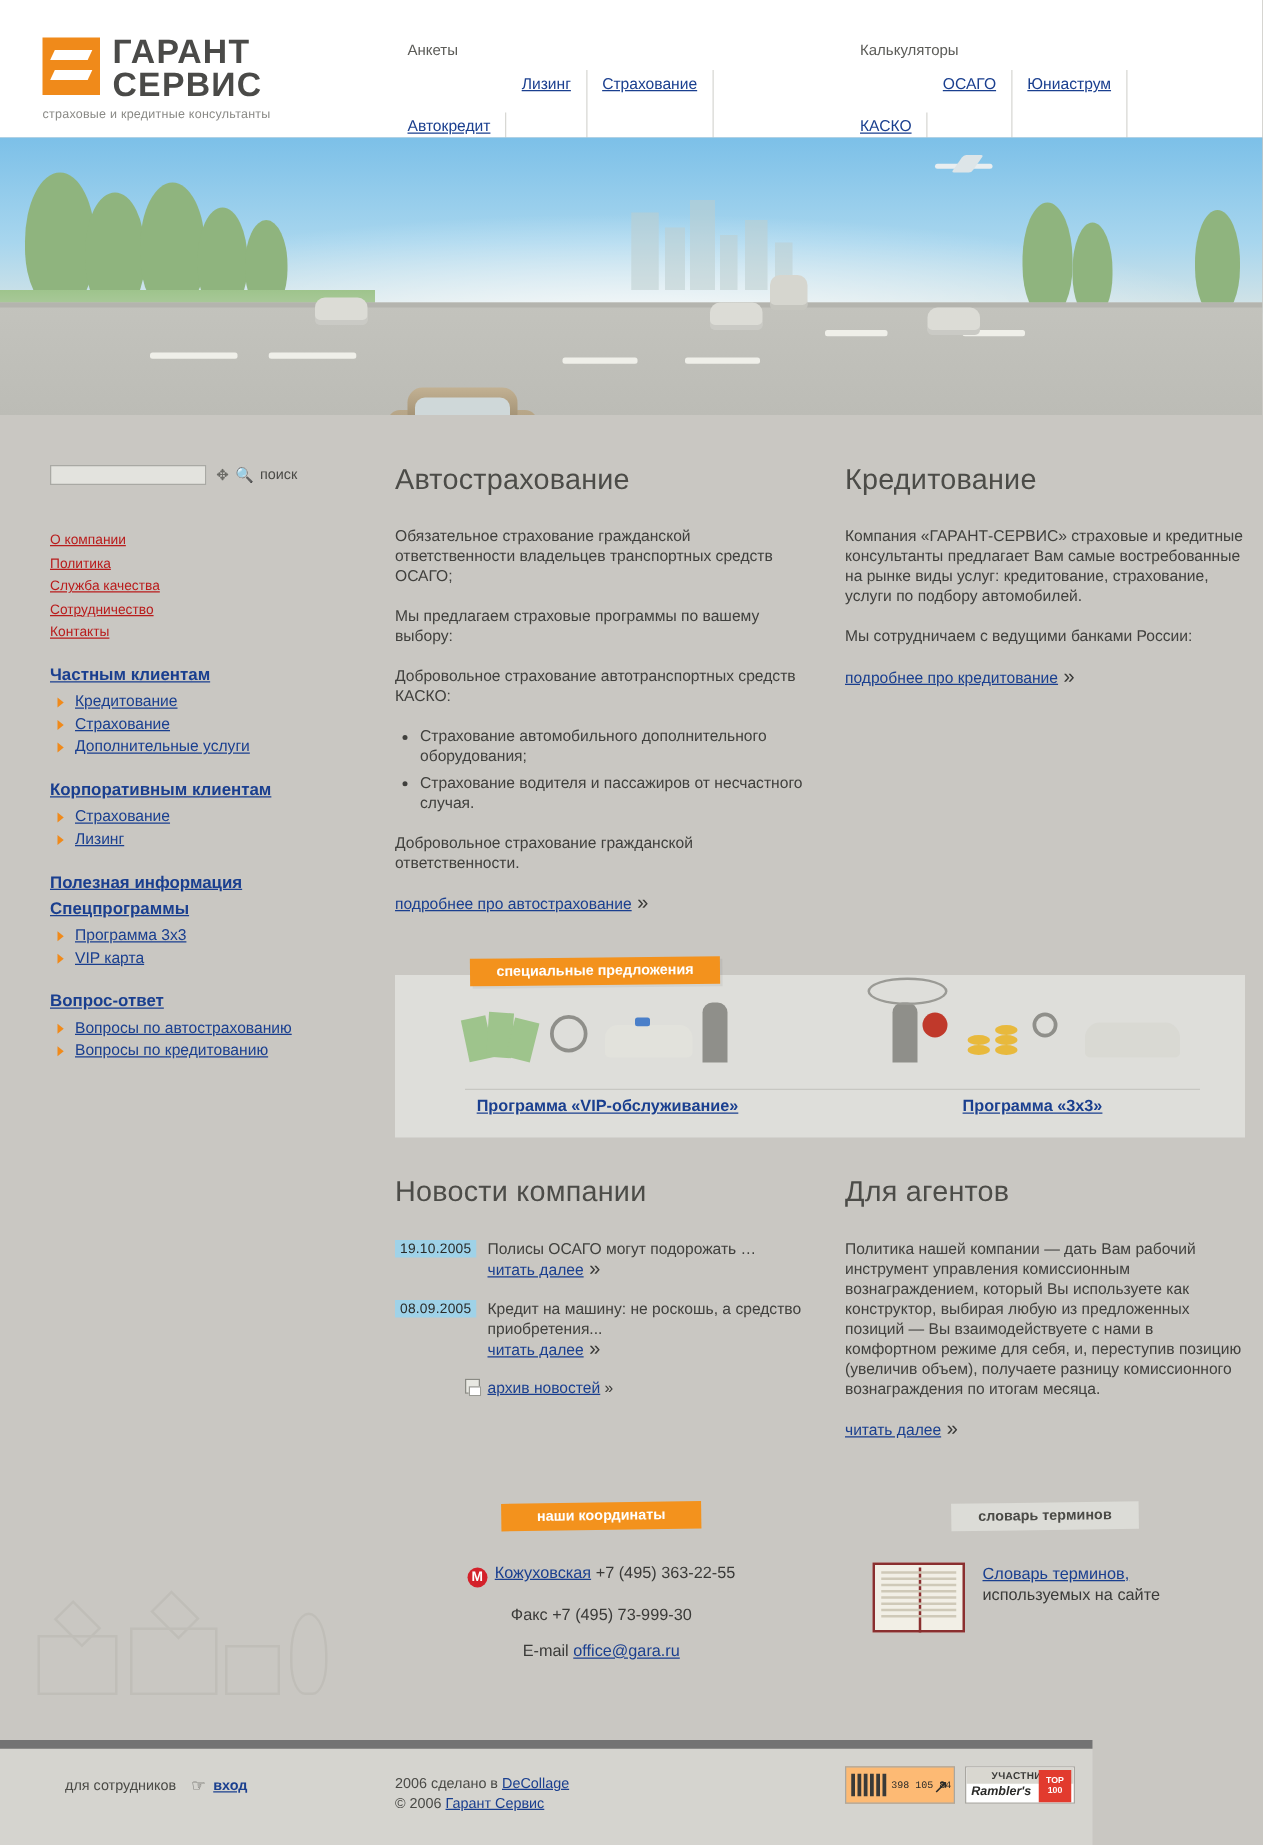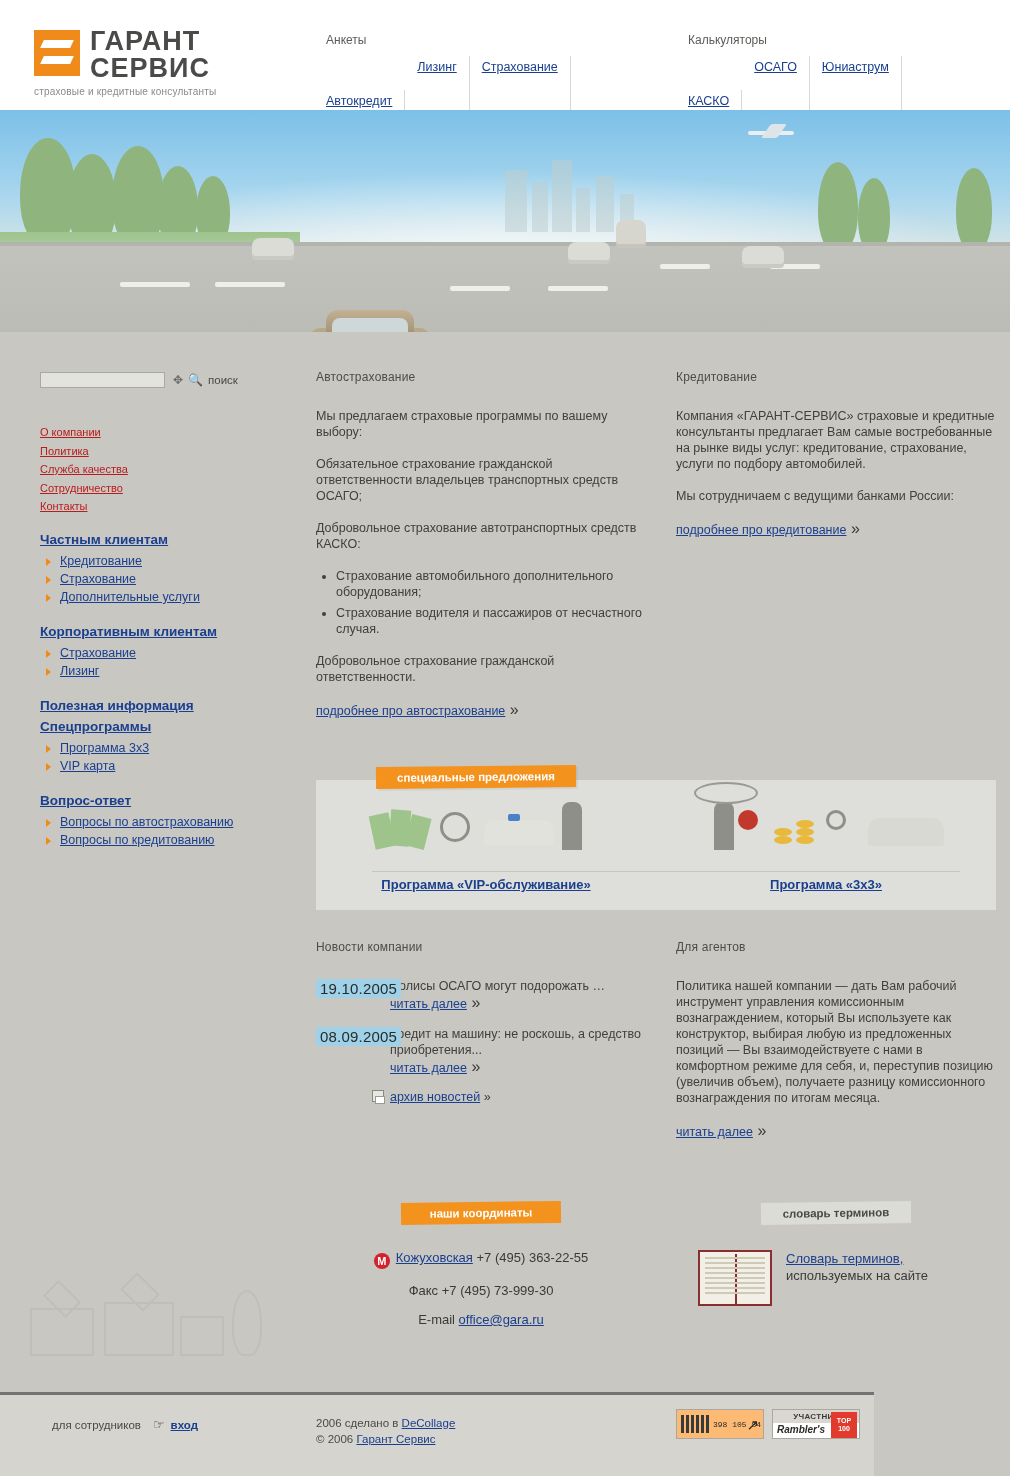--- a/index.html
+++ b/index.html
@@ -161,21 +161,21 @@
   .nav-plain-title {
     font-size:13.5px; color:#1a3f8f; font-weight:bold; text-decoration:underline; display:block;
     margin-bottom:6px;
   }
 
   
   .col-mid { position:absolute; left:316px; top:38px; width:330px; }
   .col-right { position:absolute; left:676px; top:38px; width:320px; }
 
   h2.sec {
-    font-size:12px; font-weight:normal; color:#4c4c48; margin:0 0 24px 0; letter-spacing:0.2px;
+    font-size:23px; font-weight:normal; color:#4c4c48; margin:0 0 24px 0; letter-spacing:0.2px;
   }
   p.txt {
     font-size:12.5px; line-height:16px; color:#40403d; margin:0 0 16px 0;
   }
   ul.bul { margin:0 0 16px 0; padding-left:20px; }
   ul.bul li { font-size:12.5px; line-height:16px; color:#40403d; margin-bottom:5px; }
   a.more { font-size:12.5px; color:#1a3f8f; text-decoration:underline; }
 
   
   .offers {
@@ -202,21 +202,21 @@
   .art { position:absolute; }
   .money { background:#9ec48c; }
   .coin { background:#e8b93c; border-radius:50%; }
   .silh { background:#8f8f8a; }
 
   
   .news { position:absolute; left:316px; top:608px; width:330px; }
   .news-item { margin-bottom:14px; position:relative; padding-left:74px; }
   .news-date {
     position:absolute; left:0; top:1px; background:#9fd2e8; color:#2a2a28;
-    font-size:15px; padding:1px 4px; letter-spacing:0.2px;
+    font-size:11px; padding:1px 4px; letter-spacing:0.2px;
   }
   .news-title { font-size:12.5px; line-height:16px; color:#40403d; }
   .news-more { font-size:12.5px; color:#1a3f8f; text-decoration:underline; }
   .archive { padding-left:74px; font-size:12.5px; margin-top:14px; position:relative;}
   .archive .disk {
     position:absolute; left:56px; top:0px; width:12px; height:12px; background:#e8e8e2;
     border:1px solid #8a8a84;
   }
   .archive .disk:after{
     content:""; position:absolute; left:2px; top:5px; width:8px; height:6px; background:#fff; border:1px solid #9a9a94;
@@ -262,21 +262,21 @@
 
   
   .house-art {
     position:absolute; left:20px; top:940px; width:250px; height:110px; opacity:0.45;
   }
   .house-art .hs { position:absolute; border:2px solid #b6b4ae; }
 
   
   .footer {
     position:absolute; left:0; top:1392px; width:874px; height:84px;
-    background:#d5d4cf; border-top:3px solid #737373;padding-left:20px;
+    background:#d5d4cf; border-top:7px solid #737373;padding-left:20px;
   }
   .foot-left { position:absolute; left:52px; top:22px; font-size:11.5px; color:#4a4a46; display:flex; align-items:center; }
   .foot-left .hand { margin:0 6px 0 12px; font-size:13px; color:#4a4a46; }
   .foot-left a { font-weight:bold; color:#1a3f8f; text-decoration:underline; }
   .foot-mid { position:absolute; left:316px; top:20px; font-size:11.5px; color:#4a4a46; line-height:16px; }
   .foot-mid a { color:#1a3f8f; text-decoration:underline; }
   .counters { position:absolute; left:676px; top:14px; display:flex; gap:8px; align-items:flex-start; }
   .counter1 {
     width:88px; height:30px; background:#fdba74; border:1px solid #a9a7a1; position:relative;
     display:flex; align-items:center;
@@ -440,22 +440,22 @@
       <a href="#" class="nav-group-title">Вопрос-ответ</a>
       <div class="nav-sub">
         <a href="#">Вопросы по автострахованию</a>
         <a href="#">Вопросы по кредитованию</a>
       </div>
     </div>
   </div>
 
   <div class="col-mid">
     <h2 class="sec">Автострахование</h2>
+    <p class="txt">Обязательное страхование гражданской ответственности владельцев транспортных средств ОСАГО;</p>
     <p class="txt">Мы предлагаем страховые программы по вашему выбору:</p>
-    <p class="txt">Обязательное страхование гражданской ответственности владельцев транспортных средств ОСАГО;</p>
     <p class="txt">Добровольное страхование автотранспортных средств КАСКО:</p>
     <ul class="bul">
       <li>Страхование автомобильного дополнительного оборудования;</li>
       <li>Страхование водителя и пассажиров от несчастного случая.</li>
     </ul>
     <p class="txt">Добровольное страхование гражданской ответственности.</p>
     <a class="more" href="#"><span>подробнее про автострахование</span></a>
     <span class="arr">»</span>
   </div>
 

